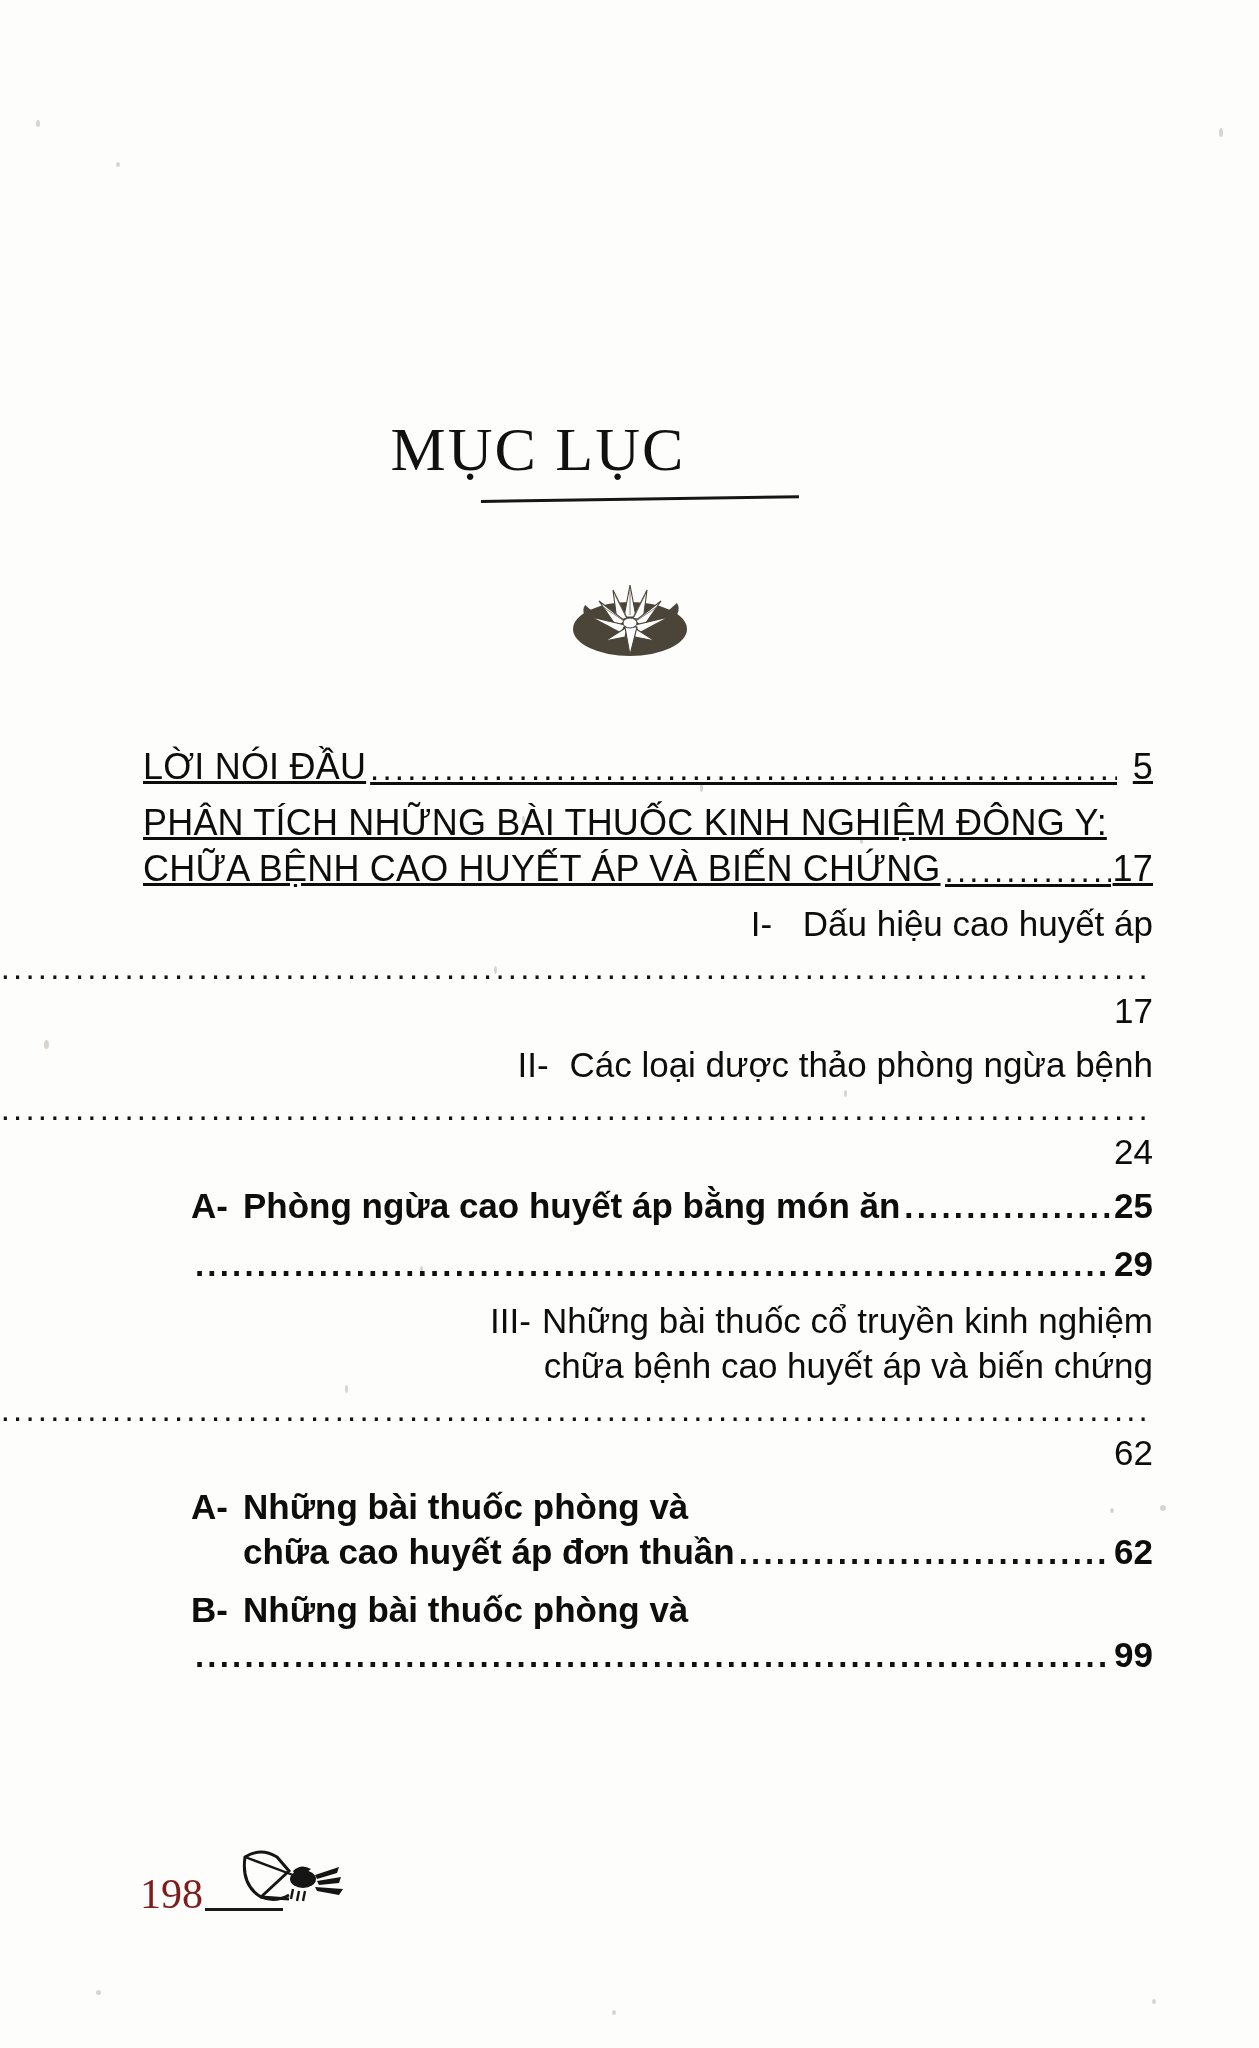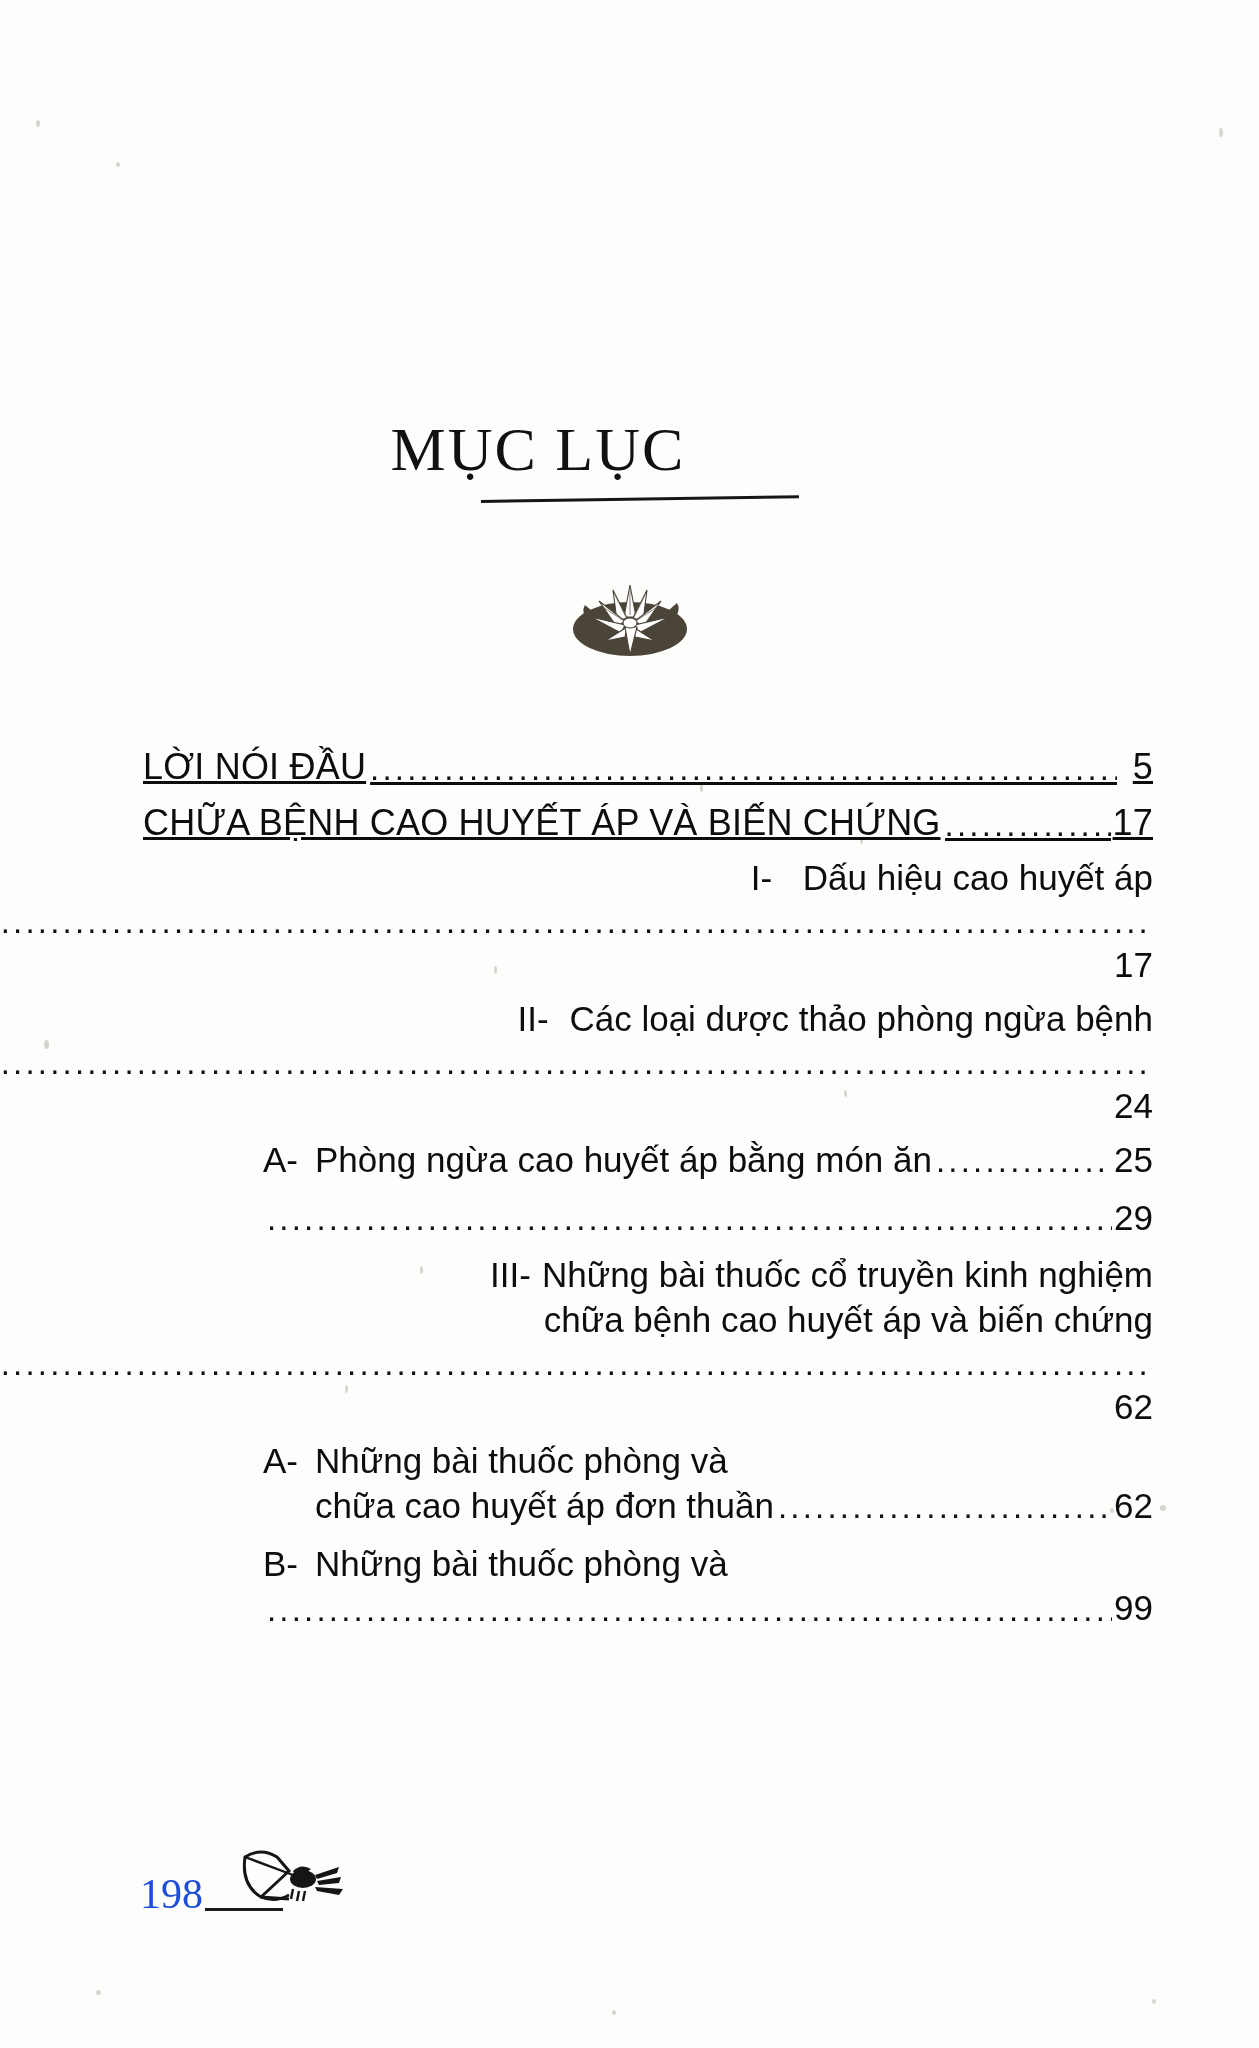--- a/index.html
+++ b/index.html
@@ -107,21 +107,21 @@
 
   
   .entry.level-0 .line { font-size: 36px; letter-spacing: .2px; text-decoration: underline; }
   .entry.level-0 { margin-bottom: 10px; }
 
   
   .entry.level-1 { margin-left: 40px; margin-bottom: 9px; }
   .entry.level-1 .line { font-size: 35px; flex-direction: column; }
 
   
-  .entry.level-2 { margin-left: 120px; margin-bottom: 13px; }
+  .entry.level-2 { margin-left: 48px; margin-bottom: 13px; font-weight: bold; }
   .entry.level-2 .line { font-size: 35px; }
 
   .marker {
     display: inline-block;
     min-width: 0;
   }
   .entry.level-1 .marker { min-width: 52px; }
   .entry.level-2 .marker { min-width: 52px; }
   .cont-indent { display: inline-block; }
   .entry.level-1 .cont-indent { width: 52px; }
@@ -131,21 +131,21 @@
   .footer {
     position: absolute;
     left: 140px;
     top: 1845px;
     display: flex;
     align-items: flex-end;
   }
   .folio {
     font-family: "Liberation Serif", "DejaVu Serif", serif;
     font-size: 42px;
-    color: #1d4ed8;
+    color: #7f1d1d;
     line-height: 1;
   }
   .folio-rule {
     width: 78px;
     height: 3px;
     background: #1a1a1a;
     margin: 0 0 4px 2px;
   }
   .bird {
     margin-left: -52px;
@@ -209,20 +209,24 @@
 
   <div class="toc">
       <div class="entry level-0">
         <div class="line">
           <span class="label"><span>LỜI NÓI ĐẦU</span></span>
           <span class="leader">................................................................................................................................................................................................................................................</span>
           <span class="pageno">5</span>
         </div>
       </div>
       <div class="entry level-0">
+        <div class="line no-leader">
+          <span class="label"><span>PHÂN TÍCH NHỮNG BÀI THUỐC KINH NGHIỆM ĐÔNG Y:</span></span>
+          <span class="spacer"></span>
+        </div>
         <div class="line">
           <span class="label"><span>CHỮA BỆNH CAO HUYẾT ÁP VÀ BIẾN CHỨNG</span></span>
           <span class="leader">................................................................................................................................................................................................................................................</span>
           <span class="pageno">17</span>
         </div>
       </div>
       <div class="entry level-1">
         <div class="line">
           <span class="label"><span class="marker">I-</span><span>Dấu hiệu cao huyết áp</span></span>
           <span class="leader">................................................................................................................................................................................................................................................</span>

